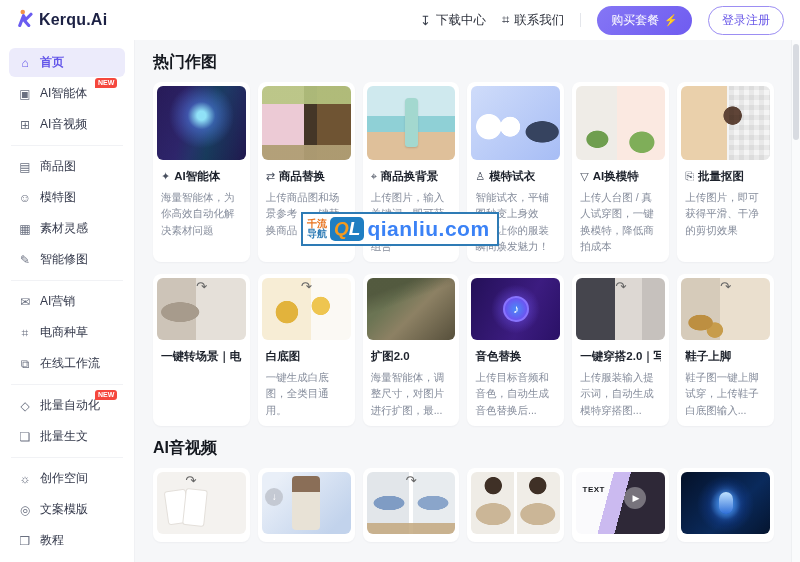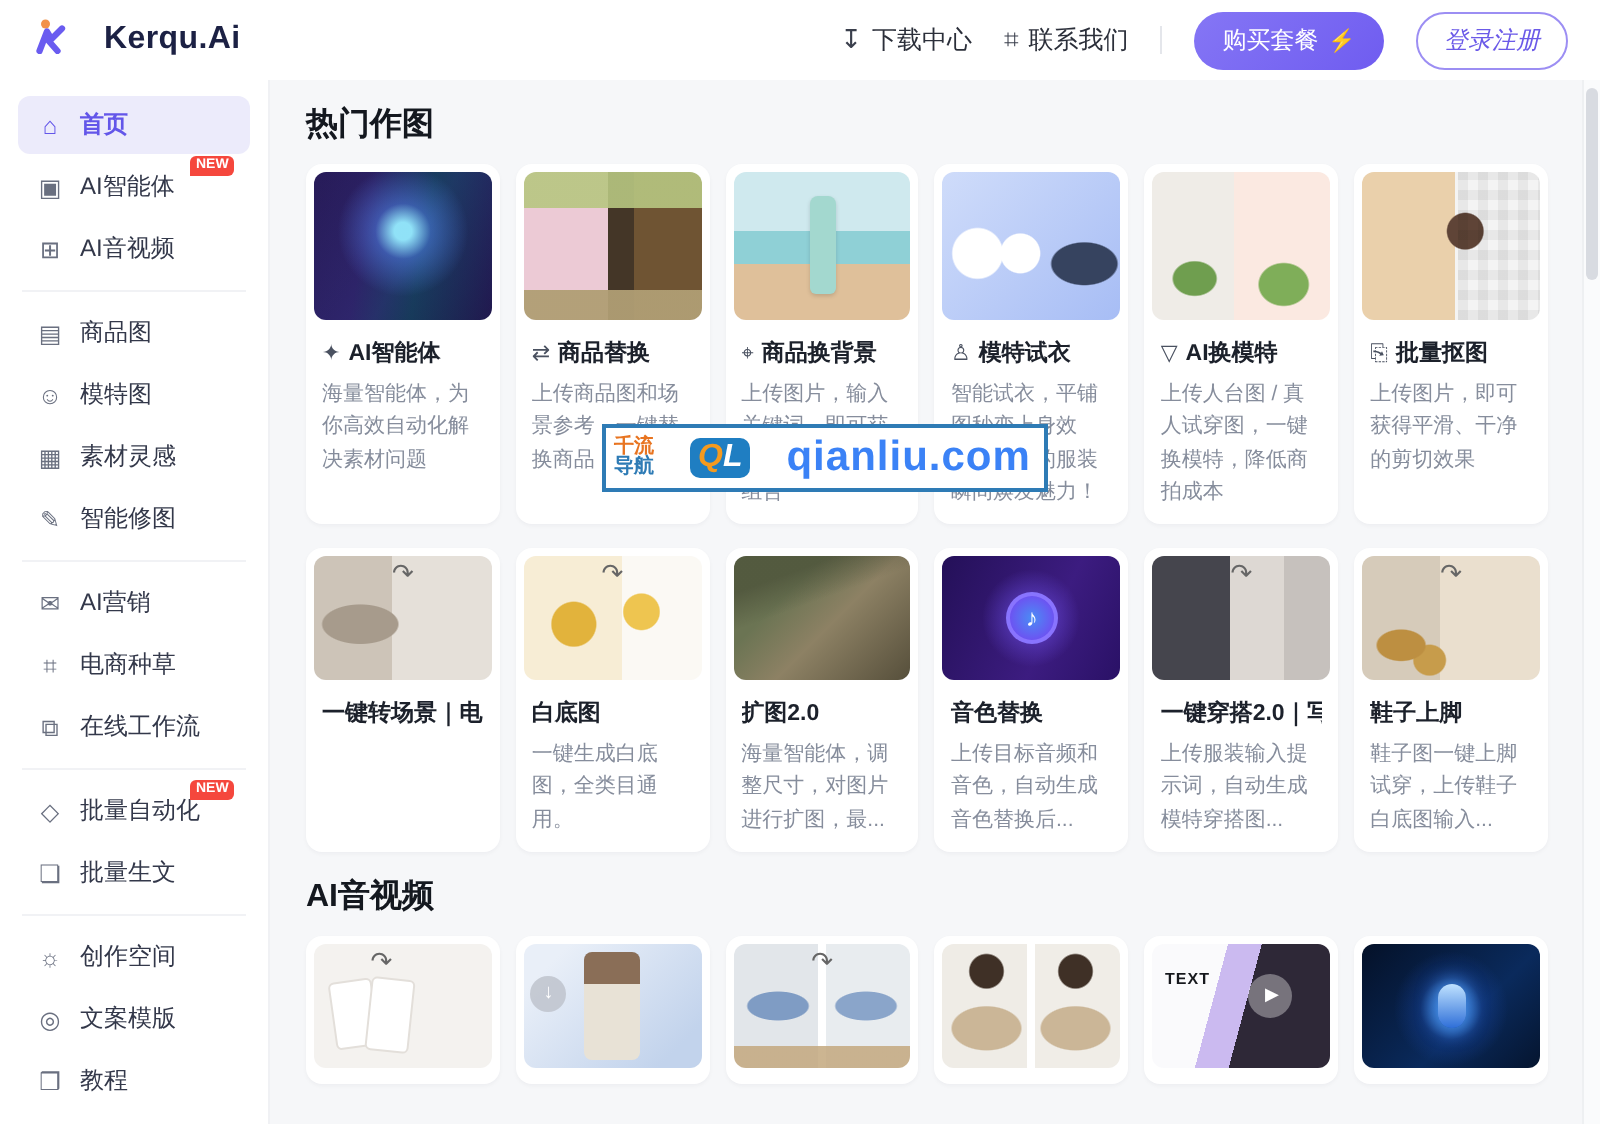--- a/index.html
+++ b/index.html
@@ -3,31 +3,31 @@
 <meta charset="utf-8">
 <style>
   * { margin:0; padding:0; box-sizing:border-box; }
   html,body { width:800px; height:562px; overflow:hidden;
     font-family:"Liberation Sans","DejaVu Sans",sans-serif; background:#fff; }
   .page { position:relative; width:800px; height:562px; }
 
   
   .header { position:absolute; top:0; left:0; right:0; height:40px; background:#fff;
     display:flex; align-items:center; padding:0 16px; z-index:5; }
-  .logo { display:flex; align-items:center; gap:18px; }
+  .logo { display:flex; align-items:center; gap:5px; }
   .logo-text { font-size:16px; font-weight:bold; color:#1c2144; letter-spacing:.2px; }
   .hdr-right { margin-left:auto; display:flex; align-items:center; gap:16px; }
   .hdr-link { display:flex; align-items:center; gap:5px; font-size:12.5px; color:#2b2f3a; cursor:pointer; }
   .hdr-link .ic { font-size:13px; color:#3a3f4c; }
   .hdr-divider { width:1px; height:14px; background:#e4e6eb; }
   .btn-buy { display:flex; align-items:center; gap:5px; background:linear-gradient(135deg,#8576f5,#6f5cf0);
     color:#fff; font-size:12px; border:none; border-radius:15px; padding:6px 14px; cursor:pointer; }
   .btn-buy .bolt { color:#ffc842; font-size:11px; }
   .btn-login { background:#fff; color:#6b5ae8; font-size:12px; border:1px solid #9c8ef3;
-    border-radius:15px; padding:5px 13px; cursor:pointer;font-style:italic; }
+    border-radius:15px; padding:5px 13px; cursor:pointer; }
 
   
   .sidebar { position:absolute; top:40px; left:0; width:135px; bottom:0; background:#fff;
     border-right:1px solid #f0f1f4; padding:8px 9px; z-index:4; }
   .side-item { display:flex; align-items:center; gap:8px; padding:6px 9px; border-radius:6px;
     font-size:12px; color:#33384a; cursor:pointer; margin-bottom:2px; position:relative; }
   .side-item .ic { font-size:12px; color:#6a7080; width:14px; text-align:center; }
   .side-item.active { background:#ecebfb; color:#6356e9; font-weight:bold; }
   .side-item.active .ic { color:#6356e9; }
   .side-divider { height:1px; background:#f1f2f5; margin:6px 2px; }
@@ -133,24 +133,24 @@
   .ov-play-icon { top:42%; left:66%; transform:translate(-50%,-50%); width:22px; height:22px;
     border-radius:50%; background:rgba(255,255,255,.35); color:#fff; font-size:9px;
     display:flex; align-items:center; justify-content:center; padding-left:2px; }
   .ov-down-circle { top:40%; left:14%; transform:translate(-50%,-50%); width:18px; height:18px;
     border-radius:50%; background:rgba(190,195,205,.85); color:#fff; font-size:10px;
     display:flex; align-items:center; justify-content:center; }
   .ov-text-label { top:22%; left:7%; color:#16181d; font-size:8px; font-weight:bold; letter-spacing:.5px; }
 
   
   .watermark { position:absolute; left:301px; top:212px; z-index:10; background:#fff;
-    border:2px solid #2e7bb5; display:flex; align-items:center; padding:3px 7px 3px 4px; gap:18px; }
+    border:2px solid #2e7bb5; display:flex; align-items:center; padding:3px 7px 3px 4px; gap:3px; }
   .wm-left { display:flex; flex-direction:column; line-height:1.05; font-size:10px; font-weight:bold; }
   .wm-left .l1 { color:#e87420; } .wm-left .l2 { color:#2e7bb5; }
-  .wm-badge { background:#1f7ec2; border-radius:5px; padding:1px 4px; font-size:16px; font-weight:bold; font-style:italic; }
+  .wm-badge { background:#1f7ec2; border-radius:5px; padding:1px 4px; font-size:19px; font-weight:bold; font-style:italic; }
   .wm-badge .q { color:#f59a1e; } .wm-badge .l { color:#fff; }
   .wm-domain { color:#3b82f6; font-size:21px; font-weight:bold; letter-spacing:.5px; }
 
   
   .scrollbar { position:absolute; right:0; top:40px; bottom:0; width:9px; background:#fafbfc;
     border-left:1px solid #eef0f2; z-index:6; }
   .scroll-thumb { position:absolute; right:1px; top:4px; width:6px; height:96px; border-radius:3px; background:#d8dbe1; }
 </style>
 </head>
 <body>

